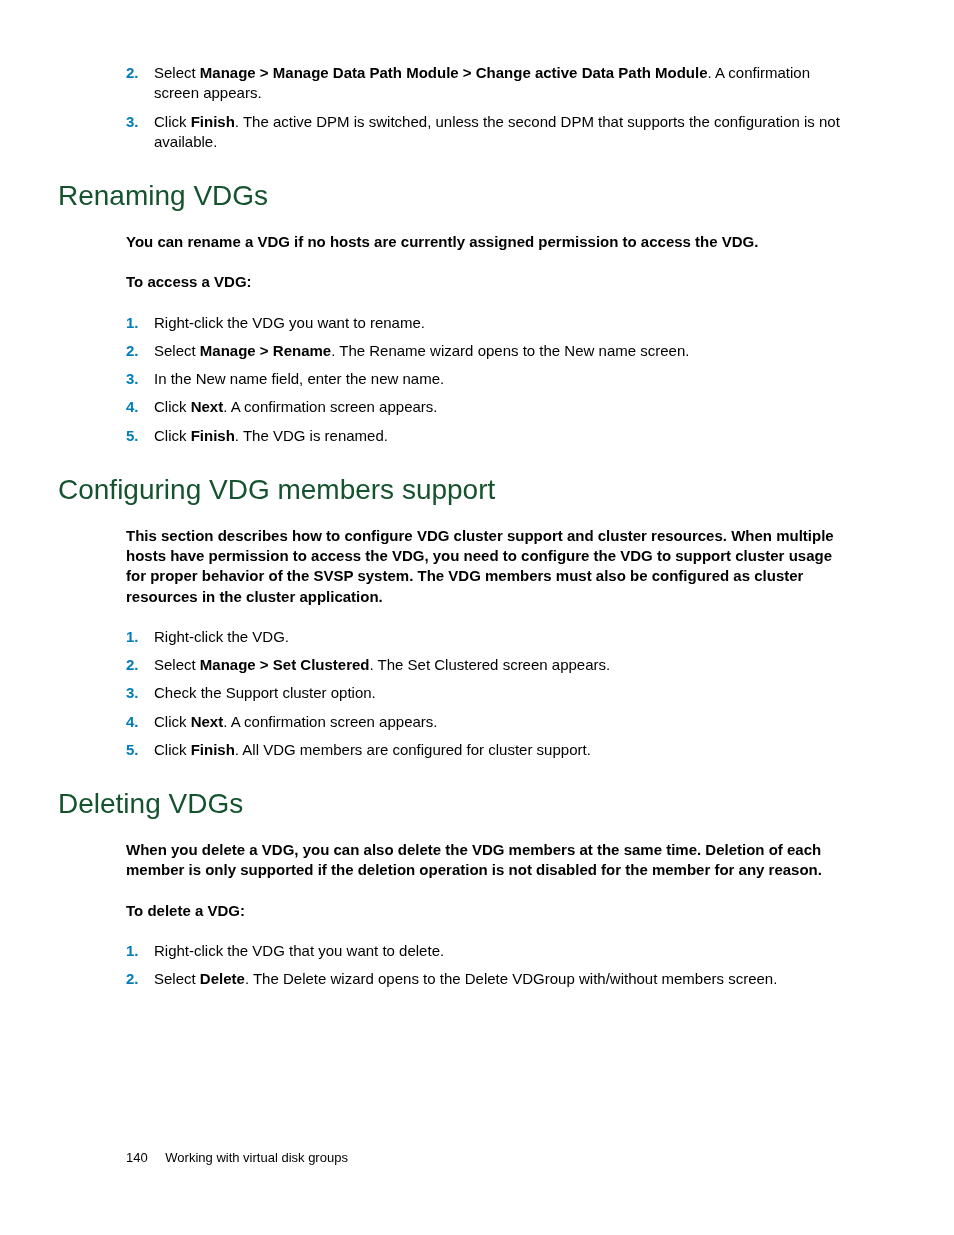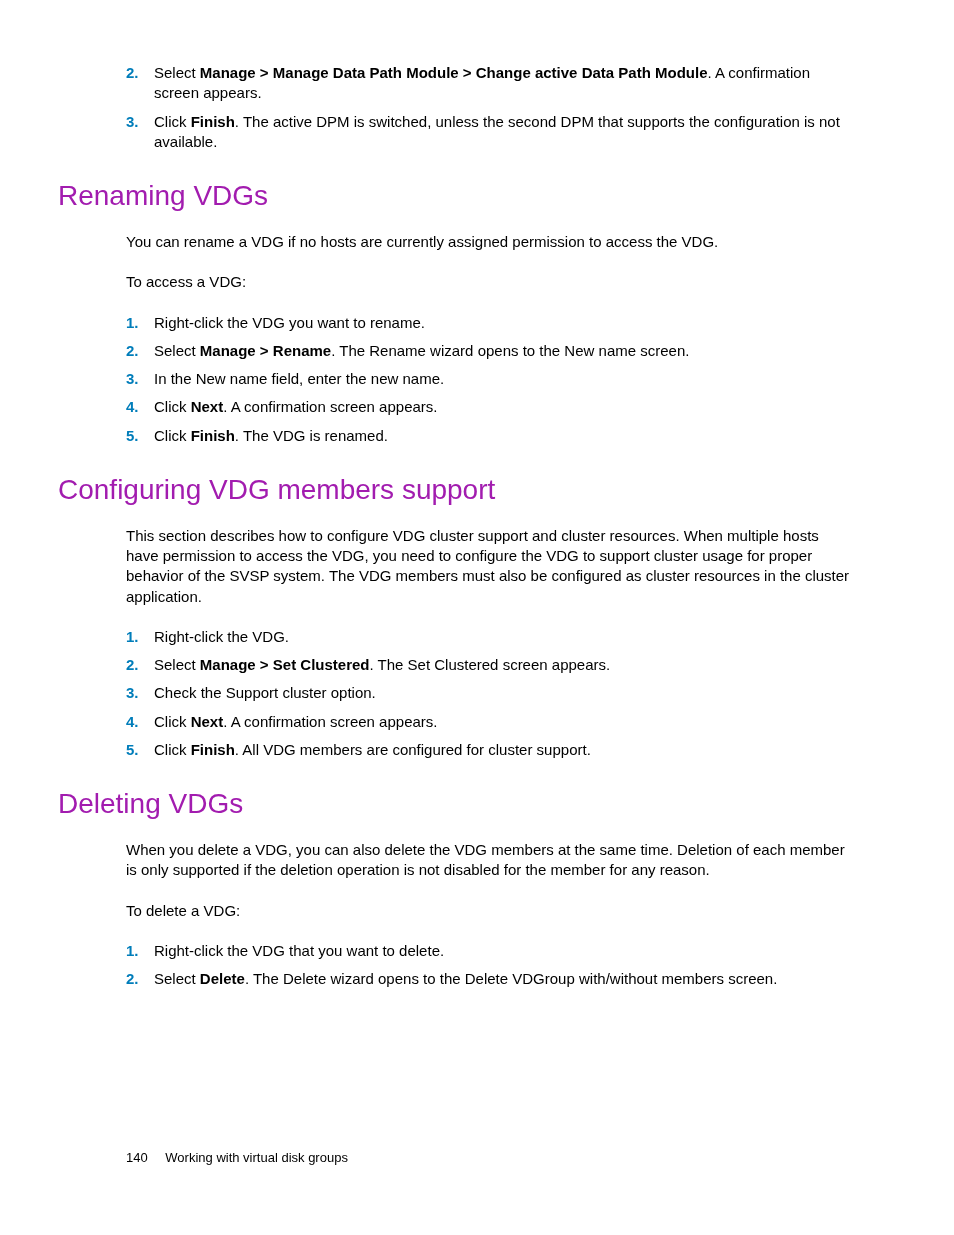--- a/index.html
+++ b/index.html
@@ -13,29 +13,30 @@
     height: 1235px;
     position: relative;
   }
   .page {
     padding: 55px 100px 0 58px;
   }
   h2 {
     font-family: "Segoe UI Light", "Helvetica Neue", Arial, sans-serif;
     font-weight: 300;
     font-size: 28px;
-    color: #a21caf;
+    color: #14532d;
     margin: 28px 0 10px 0;
   }
   .body-indent {
     margin-left: 68px;
   }
   p {
     margin: 20px 0;
     line-height: 1.35;
+    font-weight: bold;
   }
   ol {
     list-style: none;
     padding: 0;
     margin: 8px 0;
   }
   ol li {
     display: flex;
     align-items: baseline;
     margin: 8px 0;

